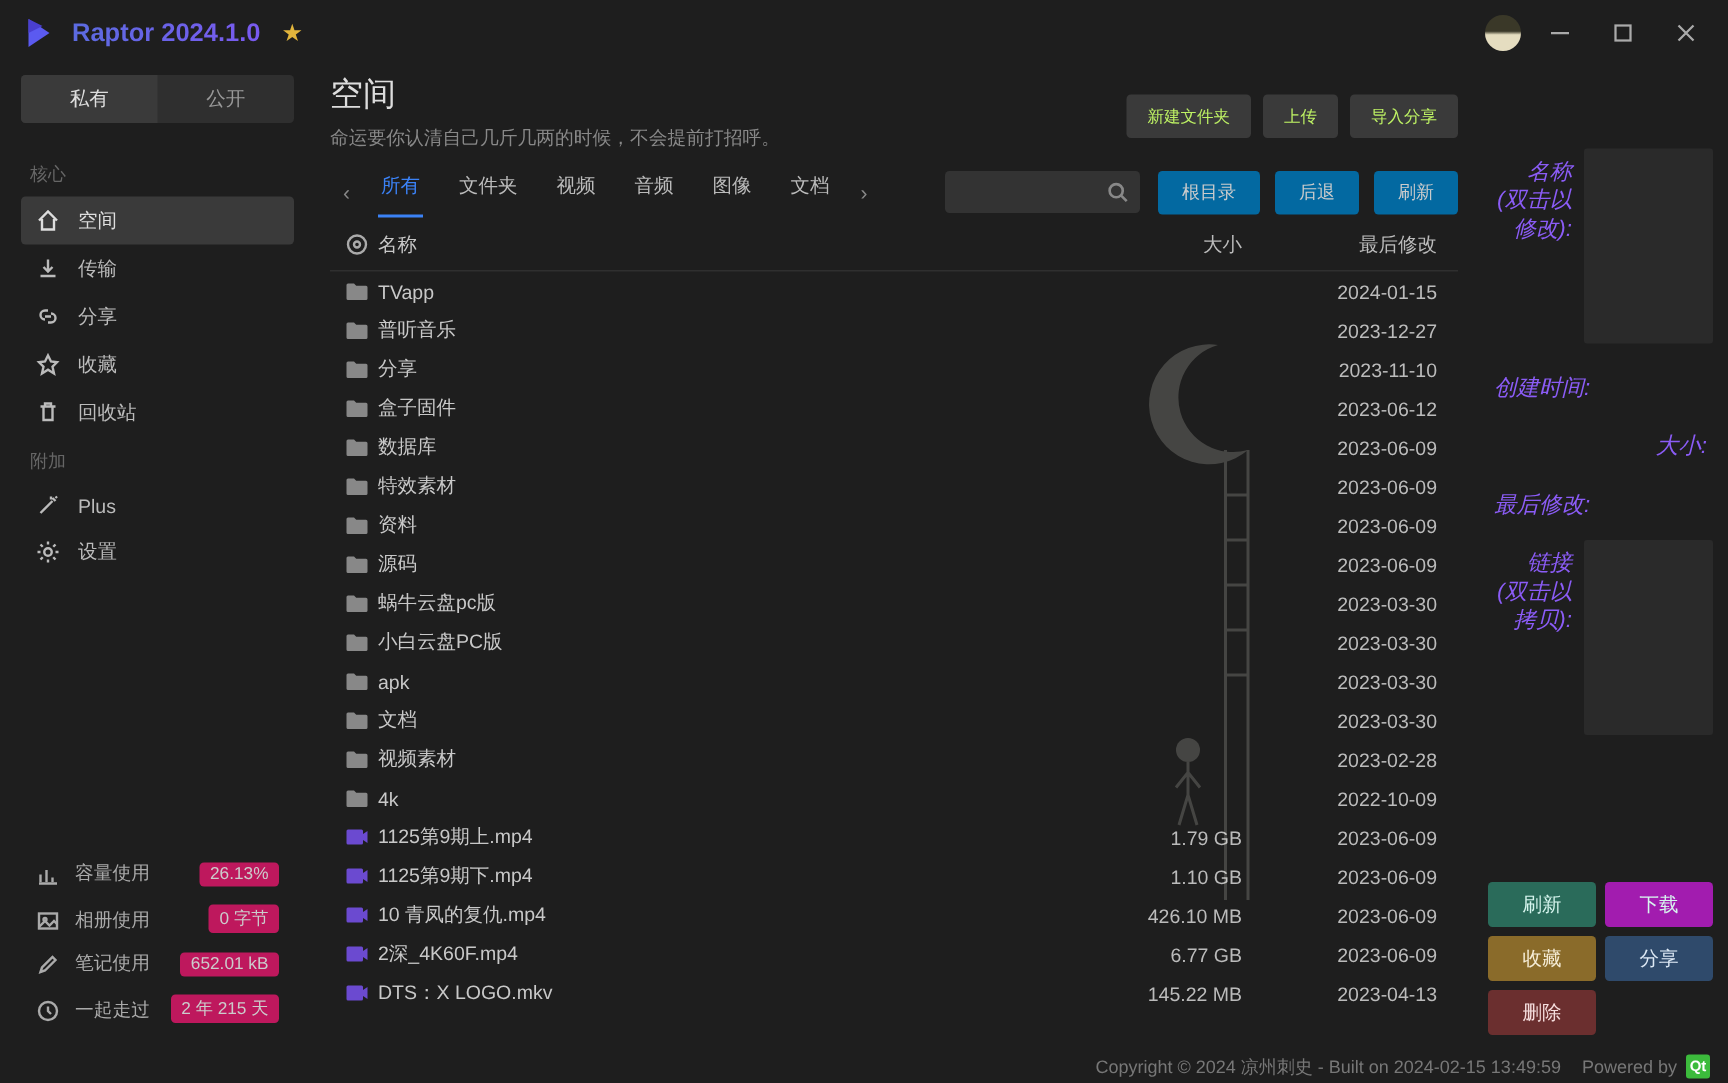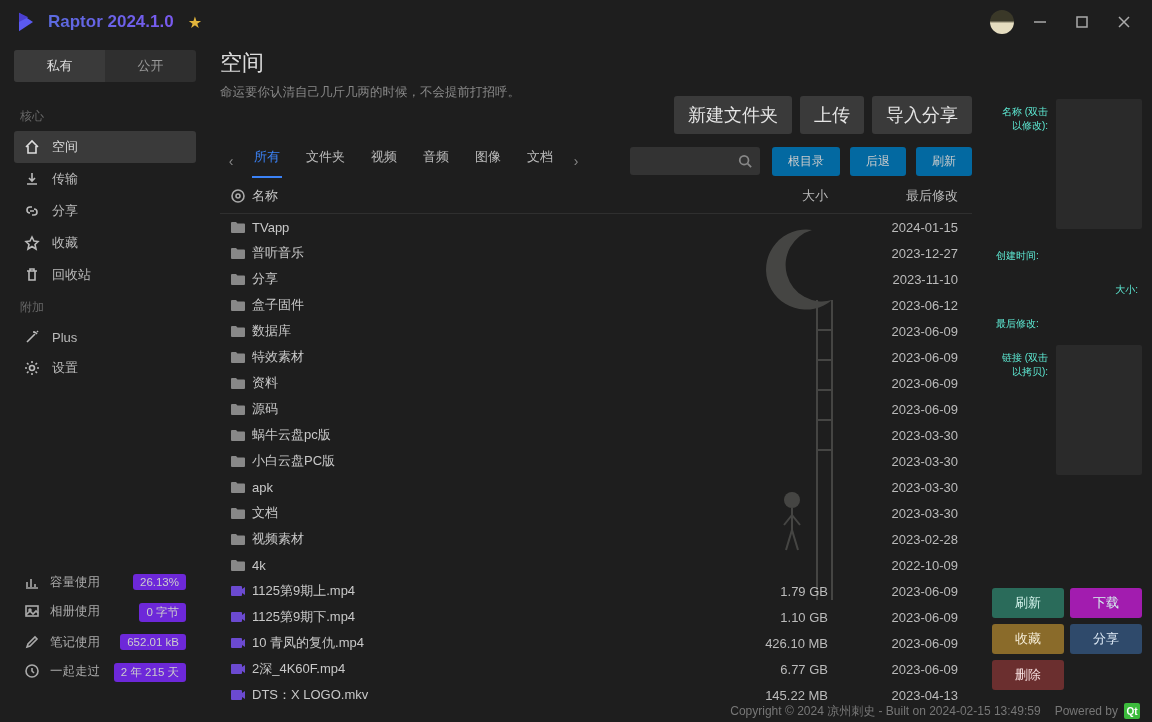--- a/index.html
+++ b/index.html
@@ -35,32 +35,32 @@
 .seg-control { display:flex; background:#2f2f2f; border-radius:3px; overflow:hidden; margin: 6px 0 18px; }
 .seg { flex:1; text-align:center; padding: 7px 0; color:#999; cursor:pointer; font-size:13px; }
 .seg.active { background:#3a3a3a; color:#ddd; }
 .side-group-title { font-size:12px; color:#666; padding: 8px 6px 6px; }
 .side-item { display:flex; align-items:center; gap:12px; padding: 7px 10px; border-radius:3px; cursor:pointer; color:#bbb; font-size:13px; }
 .side-item.active { background:#3a3a3a; color:#ddd; }
 .side-item .ico { width:16px; height:16px; display:flex; align-items:center; justify-content:center; }
 .side-item .ico svg { width:16px; height:16px; fill:none; stroke:#bbb; stroke-width:1.6; }
 .side-item.active .ico svg { stroke:#ddd; }
 .side-bottom { margin-top:auto; padding-bottom: 12px; }
-.stat-row { display:flex; align-items:flex-start; gap:10px; padding: 6px 10px; color:#aaa; font-size:12.5px; }
+.stat-row { display:flex; align-items:flex-end; gap:10px; padding: 6px 10px; color:#aaa; font-size:12.5px; }
 .stat-row .ico { width:16px; height:16px; }
 .stat-row .ico svg { width:16px; height:16px; fill:none; stroke:#aaa; stroke-width:1.6; }
-.stat-row .badge { margin-left:auto; background:#6d28d9; border-radius:3px; padding: 2px 7px; font-size:11.5px; color:#ccc; }
+.stat-row .badge { margin-left:auto; background:#be185d; border-radius:3px; padding: 2px 7px; font-size:11.5px; color:#ccc; }
 
 
 .main { flex:1; padding: 0 10px;  display:flex; flex-direction:column; overflow:hidden; }
 .main-header { display:flex; align-items:flex-start; padding: 4px 0 10px; }
 .mh-left h1 { font-size: 22px; color:#ddd; font-weight:500; }
 .mh-left .sub { font-size:12.5px; color:#888; margin-top:6px; }
 .mh-right { margin-left:auto; display:flex; gap:8px;  margin-top:15px;}
-.btn { background:#3a3a3a; border:none; color:#e5e5e5; padding:7px 14px; border-radius:3px; cursor:pointer; font-size:18px;margin-top:33px; }
+.btn { background:#3a3a3a; border:none; color:#bef264; padding:7px 14px; border-radius:3px; cursor:pointer; font-size:11px; }
 
 .toolbar { display:flex; align-items:center; gap: 10px; padding-bottom: 1px; border-bottom: 0px solid #333;}
 .nav-arrow { width:22px; color:#888; text-align:center; cursor:pointer; font-size:14px;}
 .tabs { display:flex; gap: 22px; }
 .tab { padding: 4px 2px 10px; color:#bbb; cursor:pointer; font-size:13px; border-bottom: 2px solid transparent; }
 .tab.active { color:#3b82f6; border-bottom-color:#3b82f6; }
 .toolbar .spacer { flex:1; }
 .search { display:flex; align-items:center; background:#333; border-radius:3px; width:130px; height:28px; padding:0 8px;  margin-right:2px;}
 .search svg { width:14px; height:14px; stroke:#888; stroke-width:2; fill:none; margin-left:auto;}
 .tool-btn { background:#0369a1; padding: 6px 16px; border-radius:3px; color:#ccc; cursor:pointer; font-size:12px; }
@@ -72,21 +72,21 @@
 .col-name { flex:1; color:#c8c8c8; }
 .col-size { width:120px; text-align:right; color:#bbb; padding-right:30px;}
 .col-date { width:110px; text-align:right; color:#bbb; padding-right:10px;}
 .folder-icon svg { width:16px; height:14px; fill:#888; }
 .video-icon svg { width:16px; height:14px; fill:#6b4ad0; }
 .rows { overflow-y:hidden; }
 .row { height:26px;}
 
 
 .rightpanel { width:170px; padding: 0 10px;  display:flex; flex-direction:column; position:relative;}
-.rightpanel .prop-label { font-size:10px; color:#5eead4; padding: 6px 4px; text-align:right; }
+.rightpanel .prop-label { font-size:15px; color:#8b5cf6; padding: 6px 4px; text-align:right;font-style:italic; }
 .prop-box { background:#2a2a2a; min-height:40px; border-radius:2px; }
 .prop-block { display:flex; align-items:flex-start; gap:4px; margin-bottom:14px;}
 .prop-block .prop-label { width:60px; flex-shrink:0;}
 .prop-block .prop-box { flex:1; height:130px;}
 .action-grid { display:grid; grid-template-columns:1fr 1fr; gap:6px; margin-top:auto;  padding-bottom:10px;}
 .act-btn { padding:6px 0; text-align:center; border-radius:3px; cursor:pointer; font-size:13px; }
 .act-refresh { background:#2a6b5a; color:#d6f5ee; }
 .act-download { background:#a21caf; color:#d6f5ee; }
 .act-fav { background:#8a6b2a; color:#f5ecd6; }
 .act-share { background:#2f4a6b; color:#dde9f5; }

